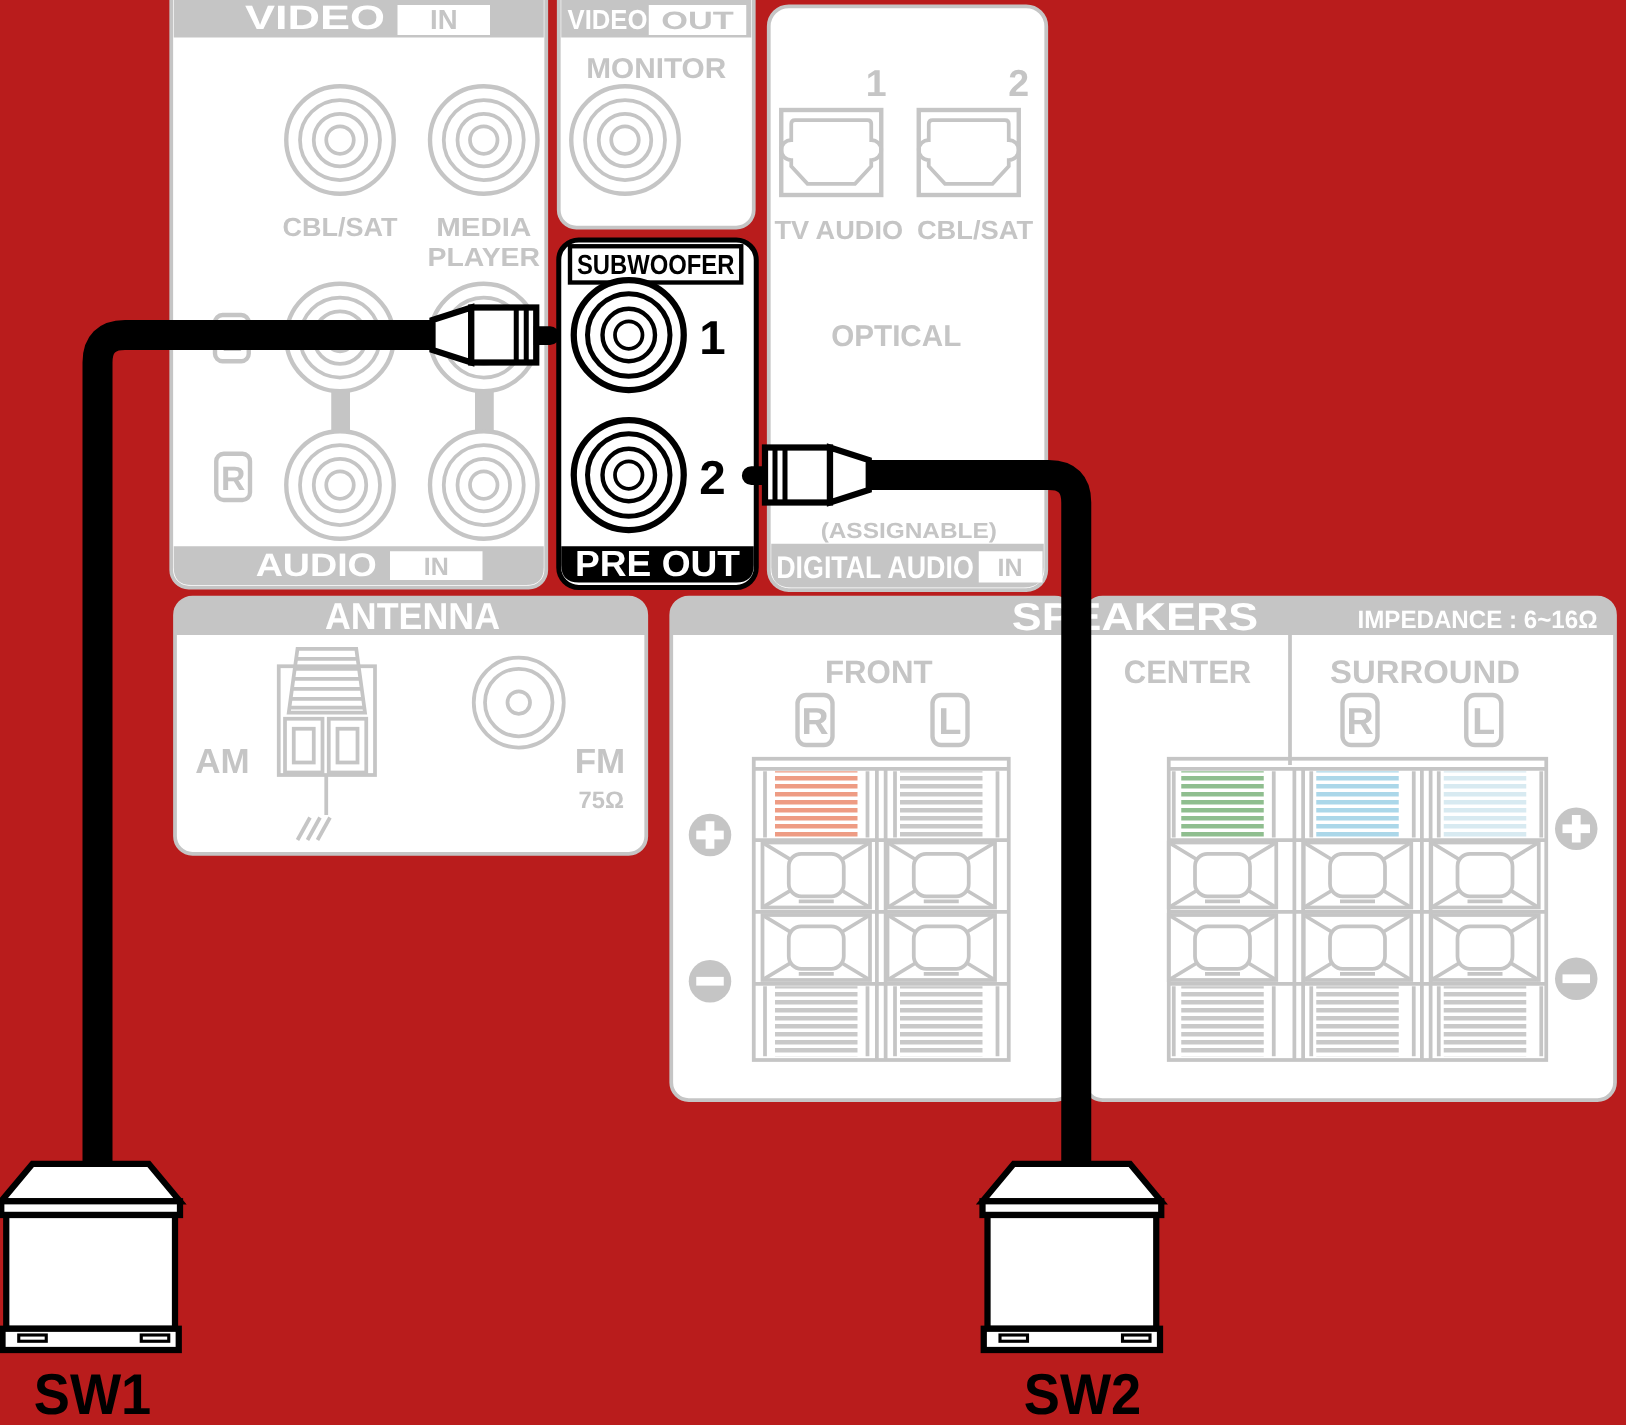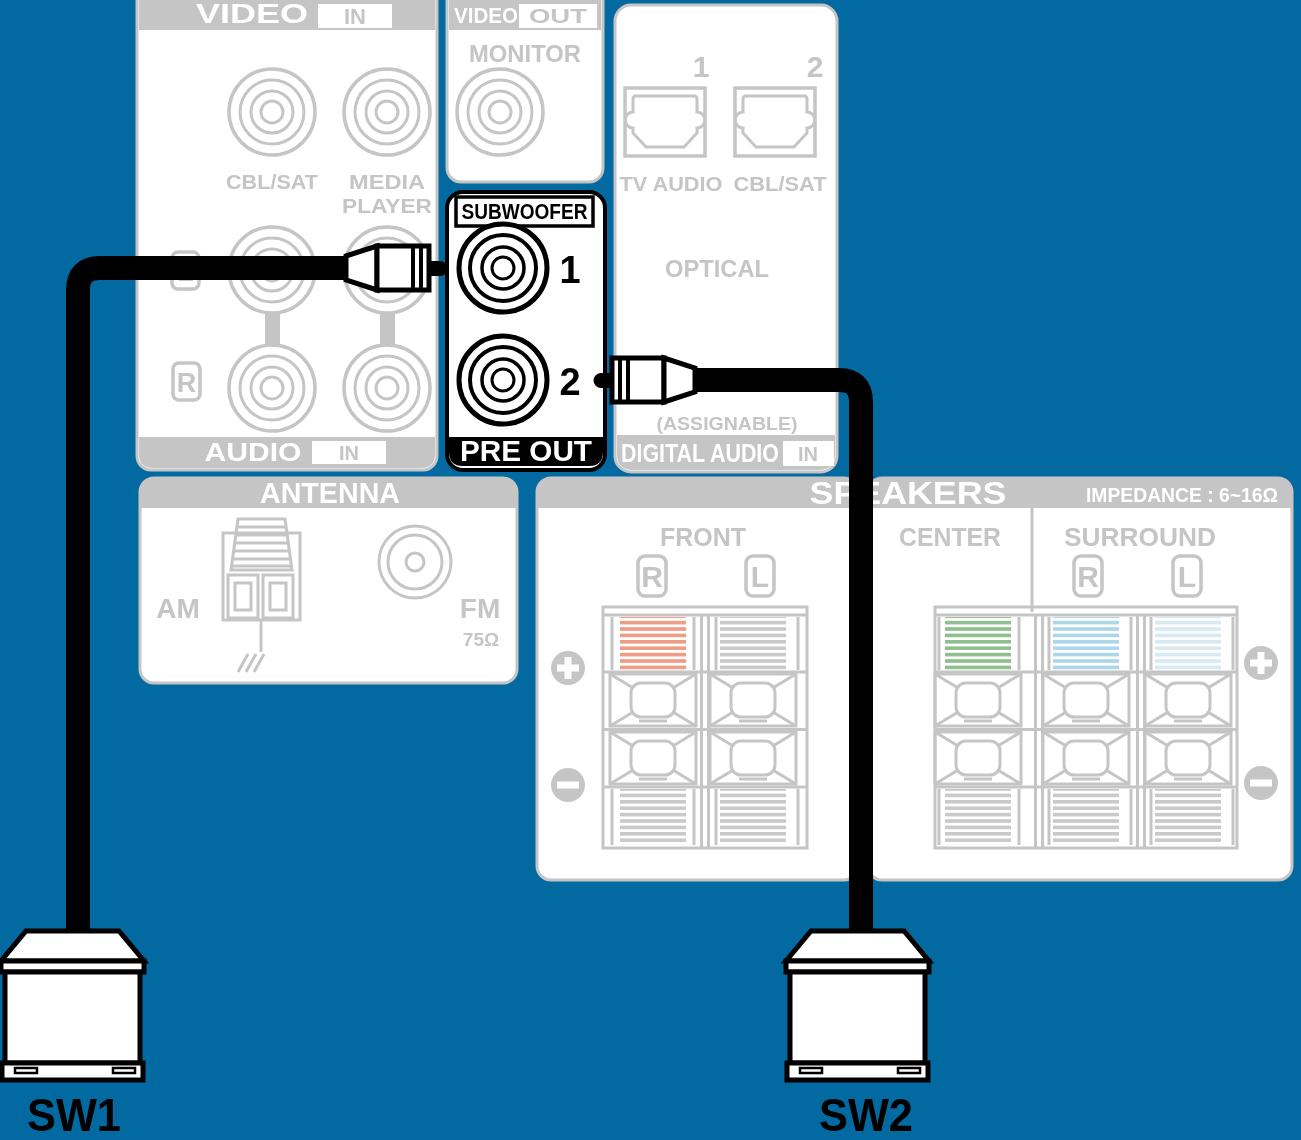--- a/index.html
+++ b/index.html
@@ -1,16 +1,16 @@
 <!DOCTYPE html>
 <html style="--inactive-gray: #c5c5c5; --neutral-stripe: #c9c9c9; --front-r-stripe: #ee9c84; --center-stripe: #8fbe8f; --surround-r-stripe: #abd7e9; --surround-l-stripe: #d8eaf1; --highlight-black: #000000;"><head>
 <meta charset="utf-8">
 <style>
   html,body{margin:0;padding:0;background:#fff;}
-  .stage{width:1301px;height:1140px;position:relative;background:#0369a1;}
+  .stage{width:1301px;height:1140px;position:relative;background:#b91c1c;}
   svg{display:block;}
   .t{font-family:"Liberation Sans","DejaVu Sans",sans-serif;font-weight:bold;text-anchor:middle;}
   .end{text-anchor:end;}
   .wt{fill:#ffffff;}
   .gt{fill:var(--inactive-gray);}
   .kt{fill:#000000;}
   .pnl{fill:#ffffff;stroke:var(--inactive-gray);stroke-width:3;}
   .bfill{fill:var(--inactive-gray);stroke:none;}
   .gln{stroke:var(--inactive-gray);stroke-width:3;fill:none;}
   .badge{stroke:var(--inactive-gray);stroke-width:3.5;fill:none;}

